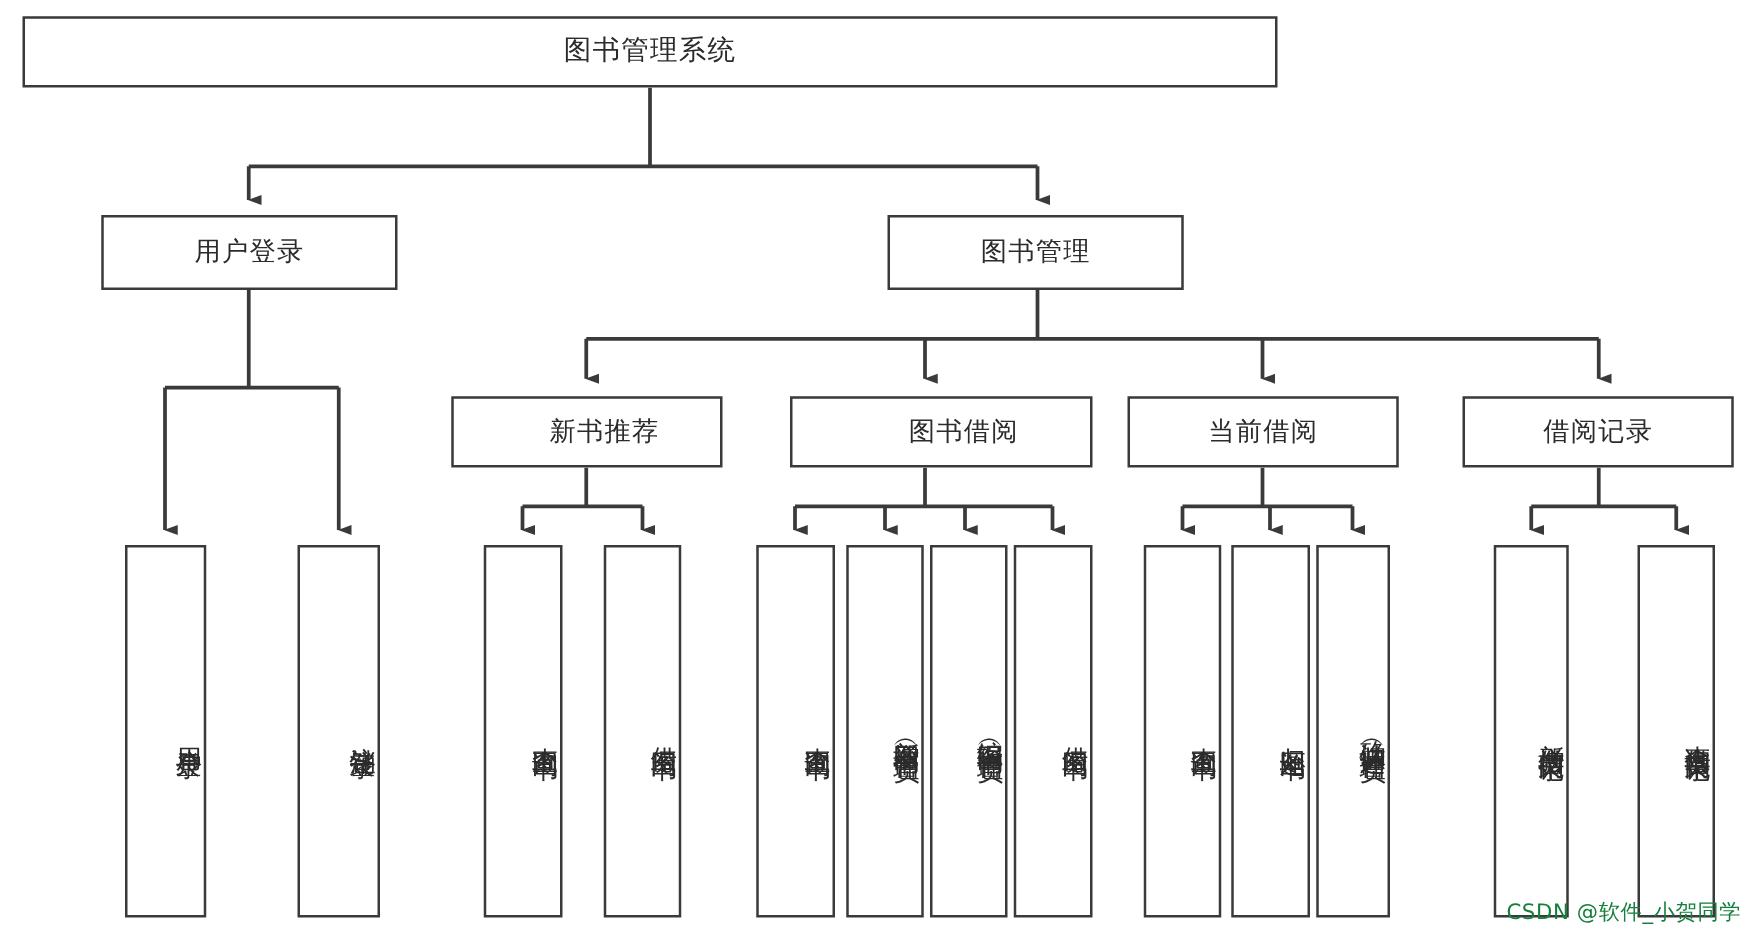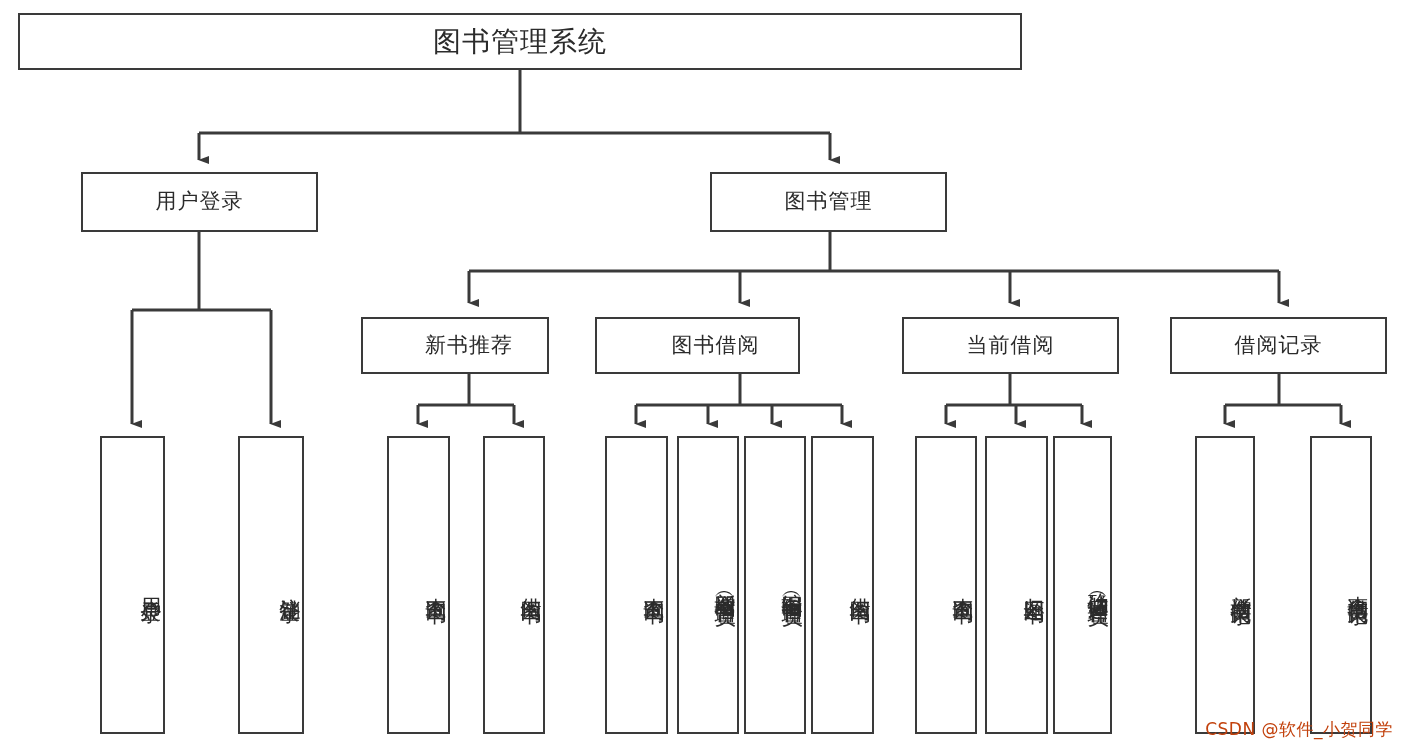--- a/index.html
+++ b/index.html
@@ -36,21 +36,21 @@
     justify-content: center;
     color: #2b2b2b;
     z-index: 2;
   }
   .node.horiz {
     font-size: 21px;
     letter-spacing: 1px;
     line-height: 1.2;
   }
   .node.root {
-    font-size: 28px;
+    font-size: 22px;
   }
   .node.vert {
     writing-mode: vertical-rl;
     text-orientation: upright;
     font-size: 21px;
     line-height: 1.18;
     letter-spacing: 2px;
     padding: 4px 0;
     align-items: flex-start;
     justify-content: center;
@@ -63,21 +63,21 @@
     display: block;
     writing-mode: vertical-rl;
     text-orientation: upright;
     text-align: center;
   }
   .watermark {
     position: absolute;
     right: 12px;
     bottom: 6px;
     font-size: 17px;
-    color: #c2410c;
+    color: #15803d;
     letter-spacing: 0.5px;
     z-index: 5;
     white-space: nowrap;
     font-family: "DejaVu Sans", "Liberation Sans", sans-serif;
   }
 </style>
 </head>
 <body>
 
 <div id="canvas">
@@ -133,23 +133,23 @@
       <path d="M1341,405 L1341,424" marker-end="url(#arrow)"></path>
     </g>
   </svg>
 
   <div class="node horiz root" style="left:18px; top:13px; width:1004px; height:57px;">图书管理系统</div>
 
   <div class="node horiz" style="left:81px; top:172px; width:237px; height:60px;">用户登录</div>
 
   <div class="node horiz" style="left:710px; top:172px; width:237px; height:60px;">图书管理</div>
 
-  <div class="node horiz" style="left:361px; top:317px; width:188px; height:57px;padding-left:28px;">新书推荐</div>
-
-  <div class="node horiz" style="left:595px; top:317px; width:205px; height:57px;padding-left:36px;">图书借阅</div>
+  <div class="node horiz" style="left:361px; top:317px; width:217px; height:57px;padding-left:28px;">新书推荐</div>
+
+  <div class="node horiz" style="left:632px; top:317px; width:242px; height:57px;padding-left:36px;">图书借阅</div>
 
   <div class="node horiz" style="left:1170px; top:317px; width:217px; height:57px;">借阅记录</div>
 
   <div class="node horiz" style="left:902px; top:317px; width:217px; height:57px;">当前借阅</div>
 
   <div class="node vert" style="left:100px; top:436px; width:65px; height:298px;">
     <span class="vtext">用户登录</span>
   </div>
 
   <div class="node vert" style="left:238px; top:436px; width:66px; height:298px;">

